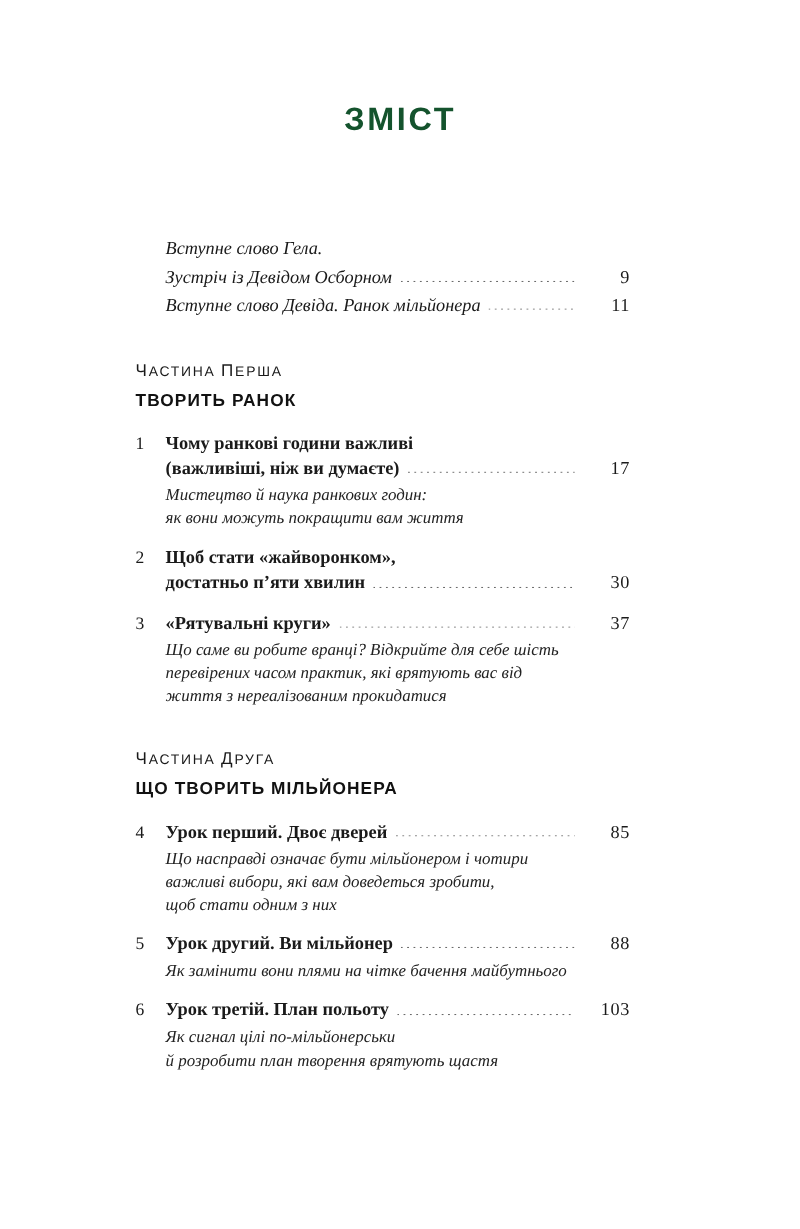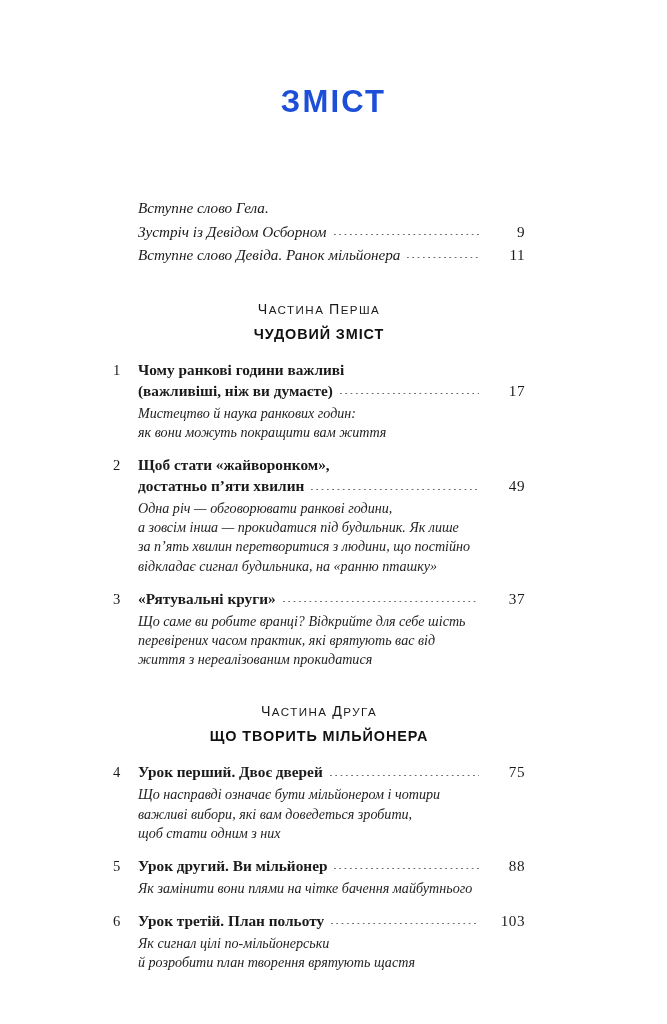--- a/index.html
+++ b/index.html
@@ -19,24 +19,24 @@
     position: relative;
     width: 667px;
     height: 1024px;
     box-sizing: border-box;
   }
 
   
   .toc-title {
     font-family: "Liberation Sans", sans-serif;
     font-weight: bold;
-    font-size: 31px;
+    font-size: 27px;
     letter-spacing: 2.2px;
     text-align: center;
-    color: #1d4ed8;
+    color: #14532d;
     position: absolute;
     top: 84px;
     left: 0;
     right: 0;
   }
 
   
   .content {
     position: absolute;
     left: 113px;
@@ -83,21 +83,20 @@
     font-style: normal;
     font-size: 15.2px;
     letter-spacing: 0.5px;
   }
   .fm-row .pagenum {
     font-style: normal;
   }
 
   
   .part {
-    text-align: center;
     margin-top: 34px;
     margin-bottom: 17px;
   }
   .part-kicker {
     font-family: "Liberation Sans", sans-serif;
     font-size: 11.6px;
     letter-spacing: 1.45px;
     color: #1a1a1a;
     font-weight: normal;
     margin-bottom: 9px;
@@ -180,21 +179,21 @@
         <div class="fm-row">
           <span class="fm-label">Вступне слово Девіда. Ранок мільйонера</span>
           <span class="leader"></span>
           <span class="pagenum">11</span>
         </div>
       </div>
 
     <div id="parts">
         <div class="part">
           <div class="part-kicker"><span class="first">Ч</span><span>АСТИНА</span>&nbsp;<span class="first">П</span><span>ЕРША</span></div>
-          <div class="part-title">ЧУДОВИЙ ЗМІСТ</div>
+          <div class="part-title">ТВОРИТЬ РАНОК</div>
         </div>
         <div class="chapter">
           <div class="ch-head">
             <span class="ch-num">1</span>
             <span class="ch-title-lines">
               <span class="ch-line-row">
                 <span class="ch-title">Чому ранкові години важливі</span>
               </span>
               <span class="ch-line-row">
                 <span class="ch-title">(важливіші, ніж ви думаєте)</span>
@@ -211,29 +210,23 @@
         <div class="chapter">
           <div class="ch-head">
             <span class="ch-num">2</span>
             <span class="ch-title-lines">
               <span class="ch-line-row">
                 <span class="ch-title">Щоб стати «жайворонком»,</span>
               </span>
               <span class="ch-line-row">
                 <span class="ch-title">достатньо п’яти хвилин</span>
                 <span class="leader"></span>
-                <span class="pagenum">49</span>
-              </span>
-            </span>
-          </div>
-          <div class="ch-desc">
-            <div>Одна річ — обговорювати ранкові години,</div>
-            <div>а зовсім інша — прокидатися під будильник. Як лише</div>
-            <div>за п’ять хвилин перетворитися з людини, що постійно</div>
-            <div>відкладає сигнал будильника, на «ранню пташку»</div>
+                <span class="pagenum">30</span>
+              </span>
+            </span>
           </div>
         </div>
         <div class="chapter">
           <div class="ch-head">
             <span class="ch-num">3</span>
             <span class="ch-title-lines">
               <span class="ch-line-row">
                 <span class="ch-title">«Рятувальні круги»</span>
                 <span class="leader"></span>
                 <span class="pagenum">37</span>
@@ -250,21 +243,21 @@
           <div class="part-kicker"><span class="first">Ч</span><span>АСТИНА</span>&nbsp;<span class="first">Д</span><span>РУГА</span></div>
           <div class="part-title">ЩО ТВОРИТЬ МІЛЬЙОНЕРА</div>
         </div>
         <div class="chapter">
           <div class="ch-head">
             <span class="ch-num">4</span>
             <span class="ch-title-lines">
               <span class="ch-line-row">
                 <span class="ch-title">Урок перший. Двоє дверей</span>
                 <span class="leader"></span>
-                <span class="pagenum">75</span>
+                <span class="pagenum">85</span>
               </span>
             </span>
           </div>
           <div class="ch-desc">
             <div>Що насправді означає бути мільйонером і чотири</div>
             <div>важливі вибори, які вам доведеться зробити,</div>
             <div>щоб стати одним з них</div>
           </div>
         </div>
         <div class="chapter">

